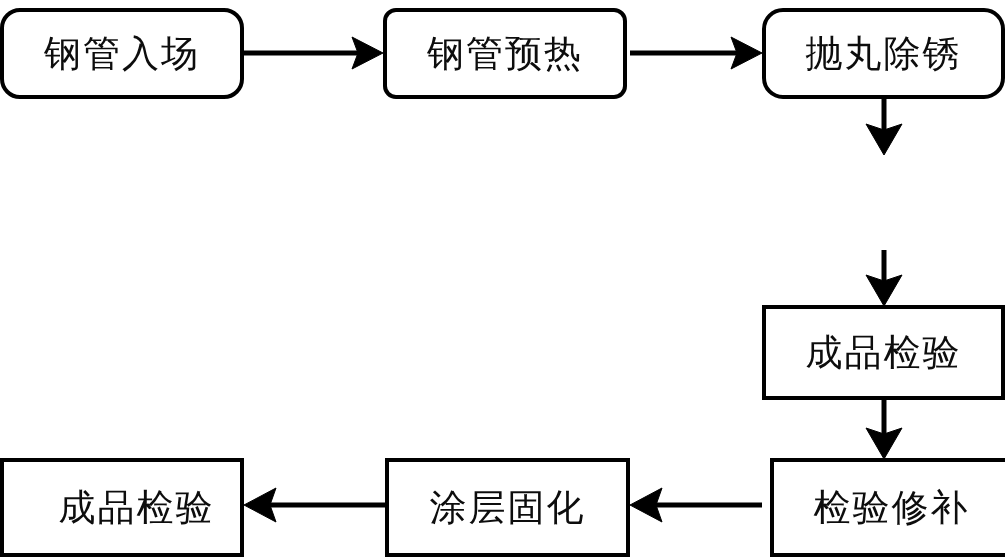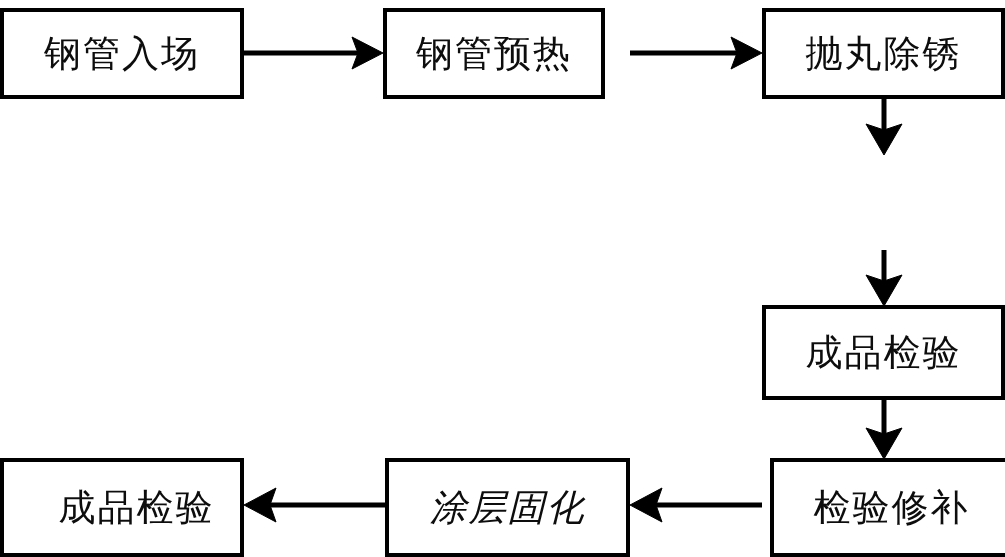--- a/index.html
+++ b/index.html
@@ -85,42 +85,42 @@
       <line x1="762" y1="505" x2="648" y2="505"></line>
       <polygon points="630,505 662,488 656,505 662,522"></polygon>
     </g>
 
     <g>
       <line x1="385" y1="505" x2="262" y2="505"></line>
       <polygon points="244,505 276,488 270,505 276,522"></polygon>
     </g>
   </svg>
 
-  <div class="node" style="left:0px; top:8px; width:244px; height:91px;">
+  <div class="node" style="left:0px; top:8px; width:244px; height:91px;border-radius:20px;">
     <span class="node-label">钢管入场</span>
   </div>
 
-  <div class="node" style="left:383px; top:8px; width:222px; height:91px;">
+  <div class="node" style="left:383px; top:8px; width:244px; height:91px;border-radius:13px;">
     <span class="node-label">钢管预热</span>
   </div>
 
-  <div class="node" style="left:762px; top:8px; width:243px; height:91px;">
+  <div class="node" style="left:762px; top:8px; width:243px; height:91px;border-radius:21px;">
     <span class="node-label">抛丸除锈</span>
   </div>
 
 
   <div class="node" style="left:762px; top:305px; width:243px; height:95px;">
     <span class="node-label">成品检验</span>
   </div>
 
   <div class="node" style="left:762px; top:458px; width:243px; height:99px;margin-left:8px;">
     <span class="node-label">检验修补</span>
   </div>
 
-  <div class="node" style="left:385px; top:458px; width:245px; height:99px;font-style:italic;">
+  <div class="node" style="left:385px; top:458px; width:245px; height:99px;">
     <span class="node-label">涂层固化</span>
   </div>
 
   <div class="node" style="left:0px; top:458px; width:244px; height:99px;padding-left:29px;">
     <span class="node-label">成品检验</span>
   </div>
 
 </div>
 
 </body></html>

